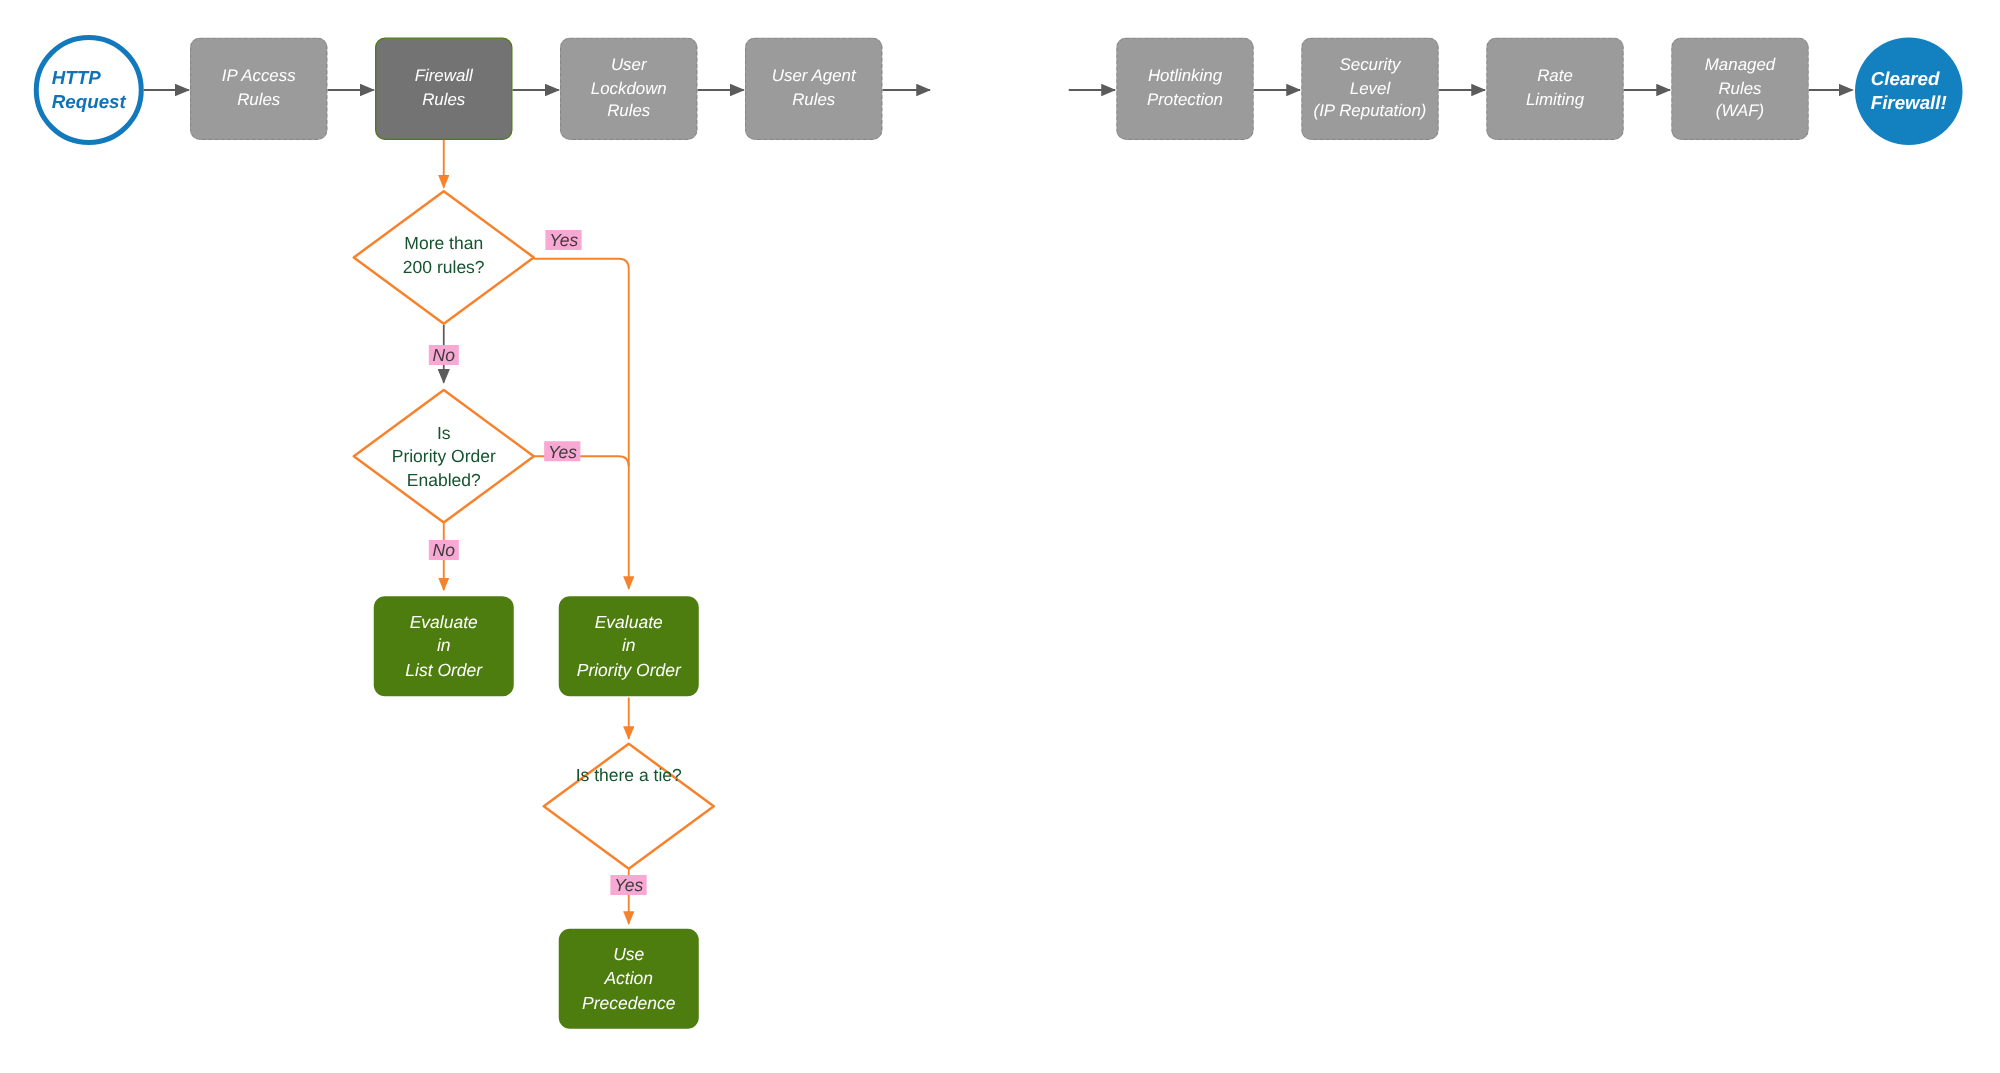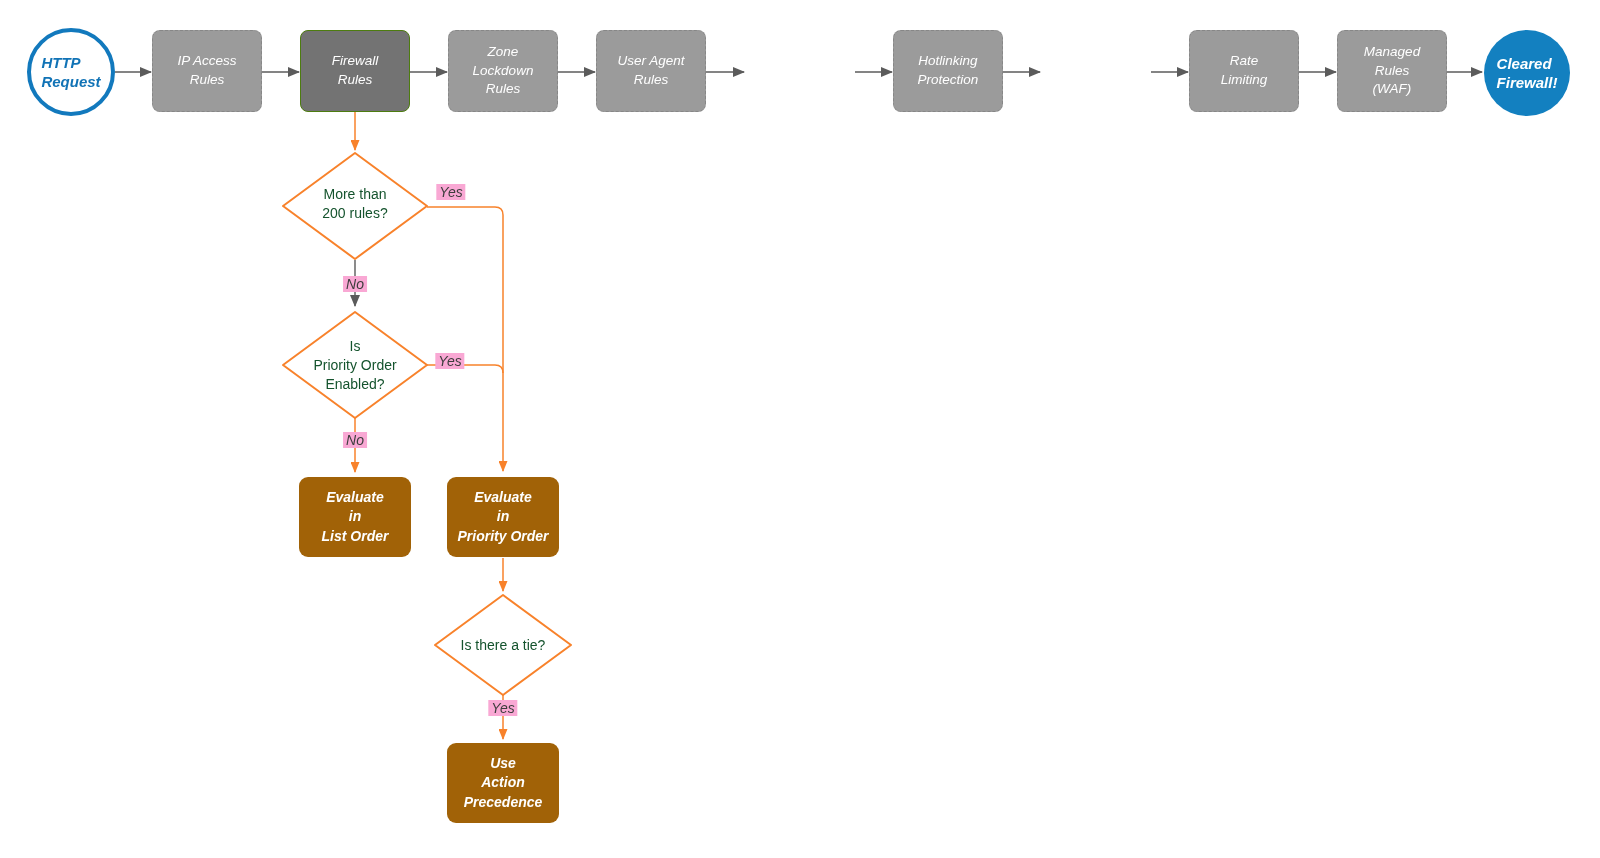--- a/index.html
+++ b/index.html
@@ -14,22 +14,22 @@
     background:#9b9b9b;border:1px dashed #878787;box-sizing:border-box;
     display:flex;align-items:center;justify-content:center;z-index:1;
   }
   .pbox.orange{background:#737373;border:1px solid #4d7c0f;}
   .plabel{
     color:#ffffff;font-style:italic;font-size:13.5px;line-height:1.38;
     text-align:center;white-space:pre-line;
   }
   
   .abox{
-    position:absolute;width:112px;border-radius:9px;background:#a16207;
-    display:flex;align-items:center;justify-content:center;z-index:1;font-weight:bold;
+    position:absolute;width:112px;border-radius:9px;background:#4d7c0f;
+    display:flex;align-items:center;justify-content:center;z-index:1;
   }
   .abox .plabel{font-size:14px;line-height:1.4;}
   
   .circle{
     position:absolute;border-radius:50%;display:flex;align-items:center;
     justify-content:center;text-align:left;z-index:1;box-sizing:border-box;
   }
   .circle.start{
     left:27px;top:28px;width:88px;height:88px;background:#ffffff;
     border:4.5px solid #1279bd;
@@ -110,31 +110,36 @@
 
   <div class="pbox" style="left:152px">
     <div class="plabel">IP Access
 Rules</div>
   </div>
   <div class="pbox orange" style="left:300px">
     <div class="plabel">Firewall
 Rules</div>
   </div>
   <div class="pbox" style="left:448px">
-    <div class="plabel">Zone
+    <div class="plabel">User
 Lockdown
 Rules</div>
   </div>
   <div class="pbox" style="left:596px">
     <div class="plabel">User Agent
 Rules</div>
   </div>
   <div class="pbox" style="left:893px">
     <div class="plabel">Hotlinking
 Protection</div>
+  </div>
+  <div class="pbox" style="left:1041px">
+    <div class="plabel">Security
+Level
+(IP Reputation)</div>
   </div>
   <div class="pbox" style="left:1189px">
     <div class="plabel">Rate
 Limiting</div>
   </div>
   <div class="pbox" style="left:1337px">
     <div class="plabel">Managed
 Rules
 (WAF)</div>
   </div>
@@ -142,21 +147,21 @@
   <div class="circle end">
     <div class="clabel">Cleared
 Firewall!</div>
   </div>
 
   <div class="dlabel" style="left:355px;top:204px;width:130px">More than
 200 rules?</div>
   <div class="dlabel" style="left:355px;top:365px;width:130px">Is
 Priority Order
 Enabled?</div>
-  <div class="dlabel" style="left:503px;top:645px;width:120px">Is there a tie?</div>
+  <div class="dlabel" style="left:503px;top:620px;width:120px">Is there a tie?</div>
 
   <div class="abox" style="left:299px;top:477px;height:80px">
     <div class="plabel">Evaluate
 in
 List Order</div>
   </div>
   <div class="abox" style="left:447px;top:477px;height:80px">
     <div class="plabel">Evaluate
 in
 Priority Order</div>

